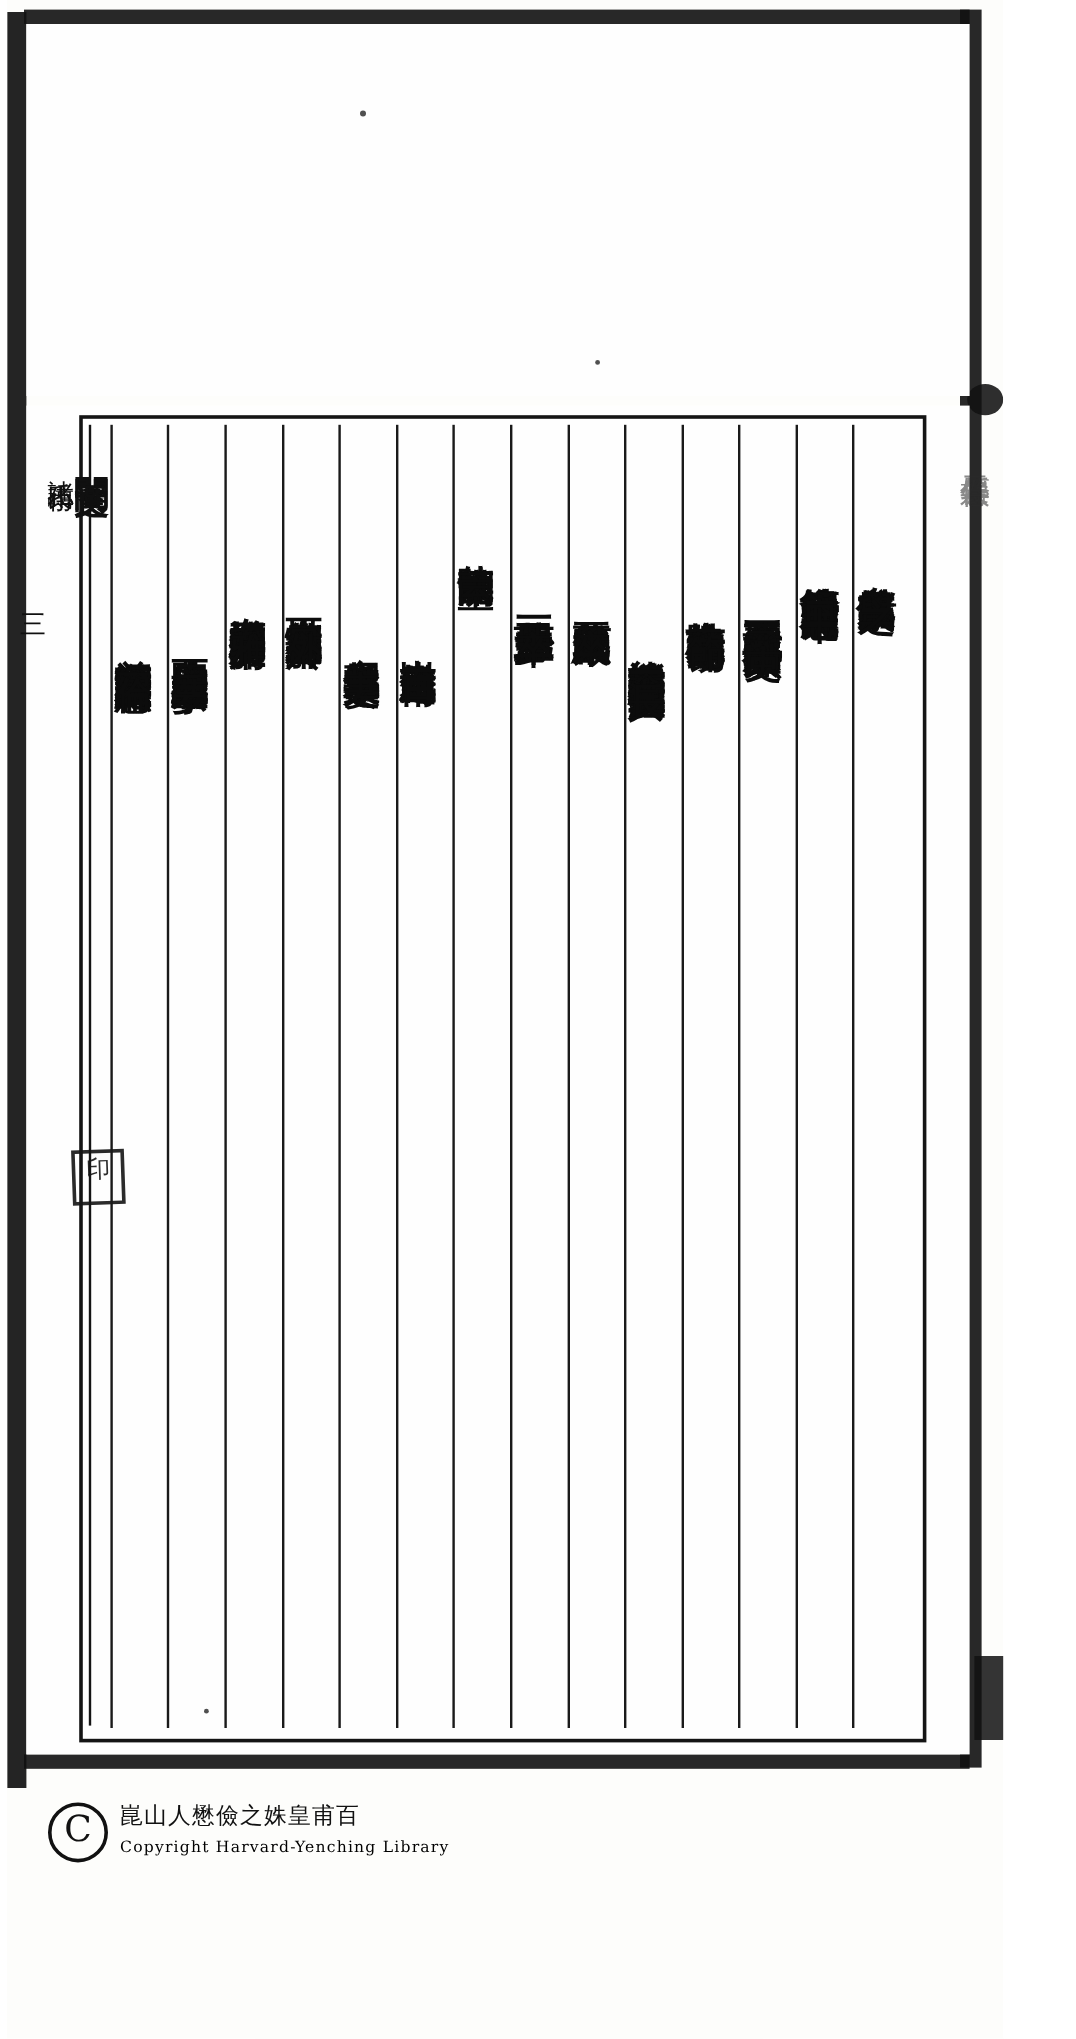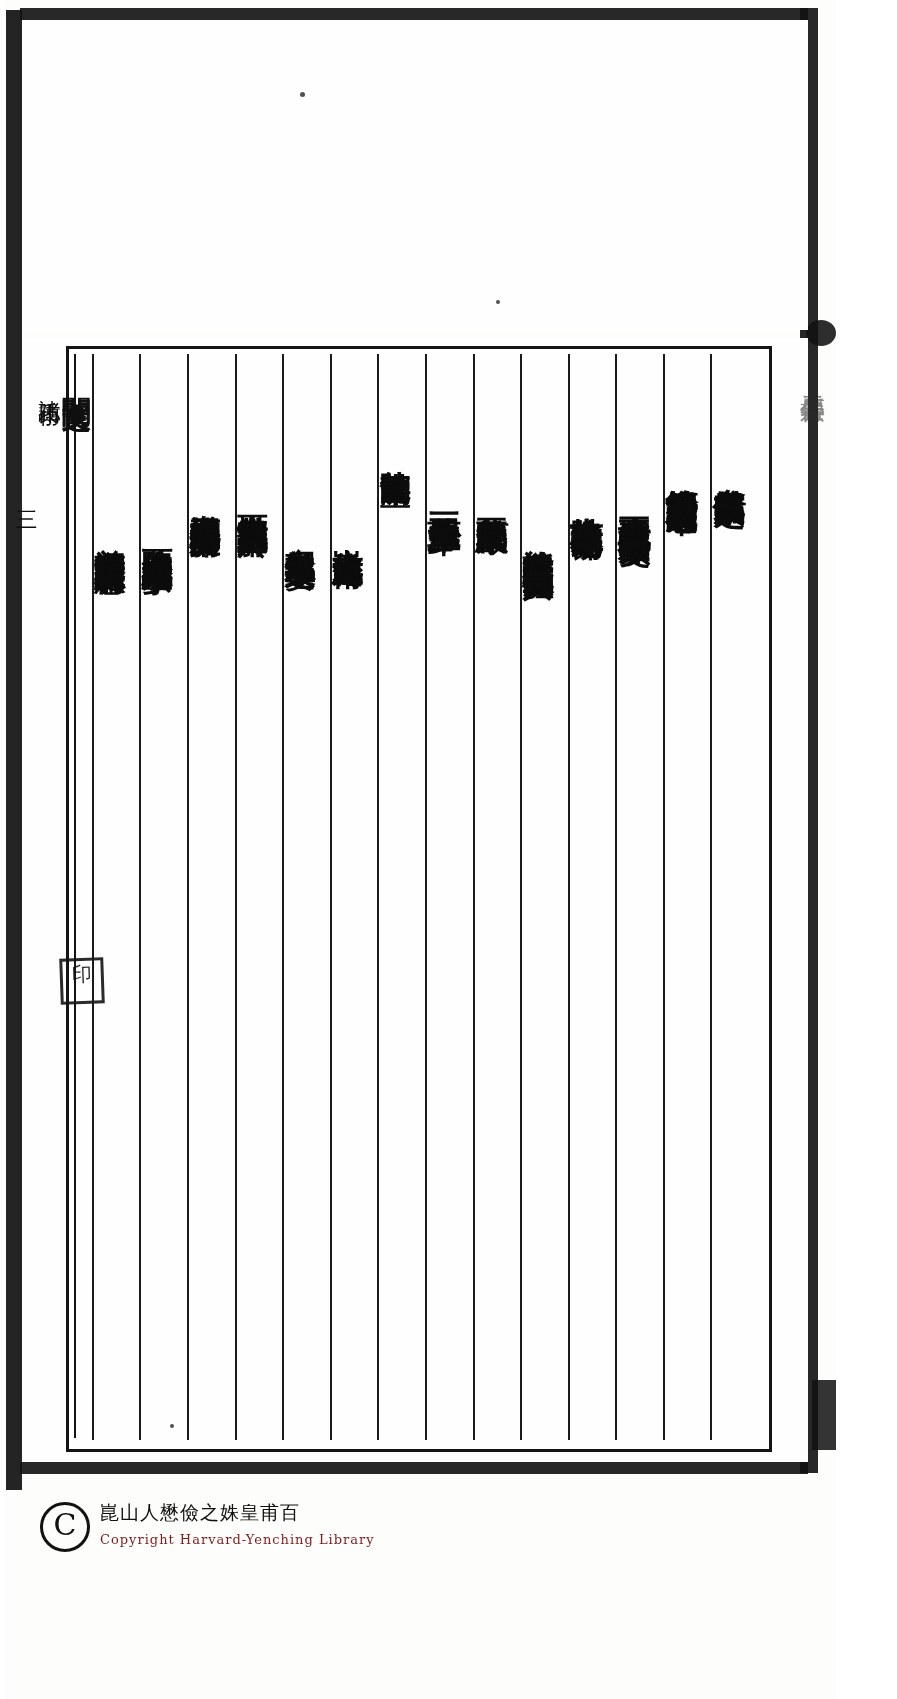--- a/index.html
+++ b/index.html
@@ -235,21 +235,21 @@
     letter-spacing: 1px;
     color: #111;
     white-space: nowrap;
   }
   #copyright .c-en {
     position: absolute;
     left: 60px; top: 36px;
     font-family: "DejaVu Serif", serif;
     font-size: 13px;
     letter-spacing: 1px;
-    color: #7f1d1d;
+    color: #000000;
     white-space: nowrap;
   }
 
   
   .speck {
     position: absolute;
     background: #161616;
     border-radius: 50%;
     opacity: .75;
   }

